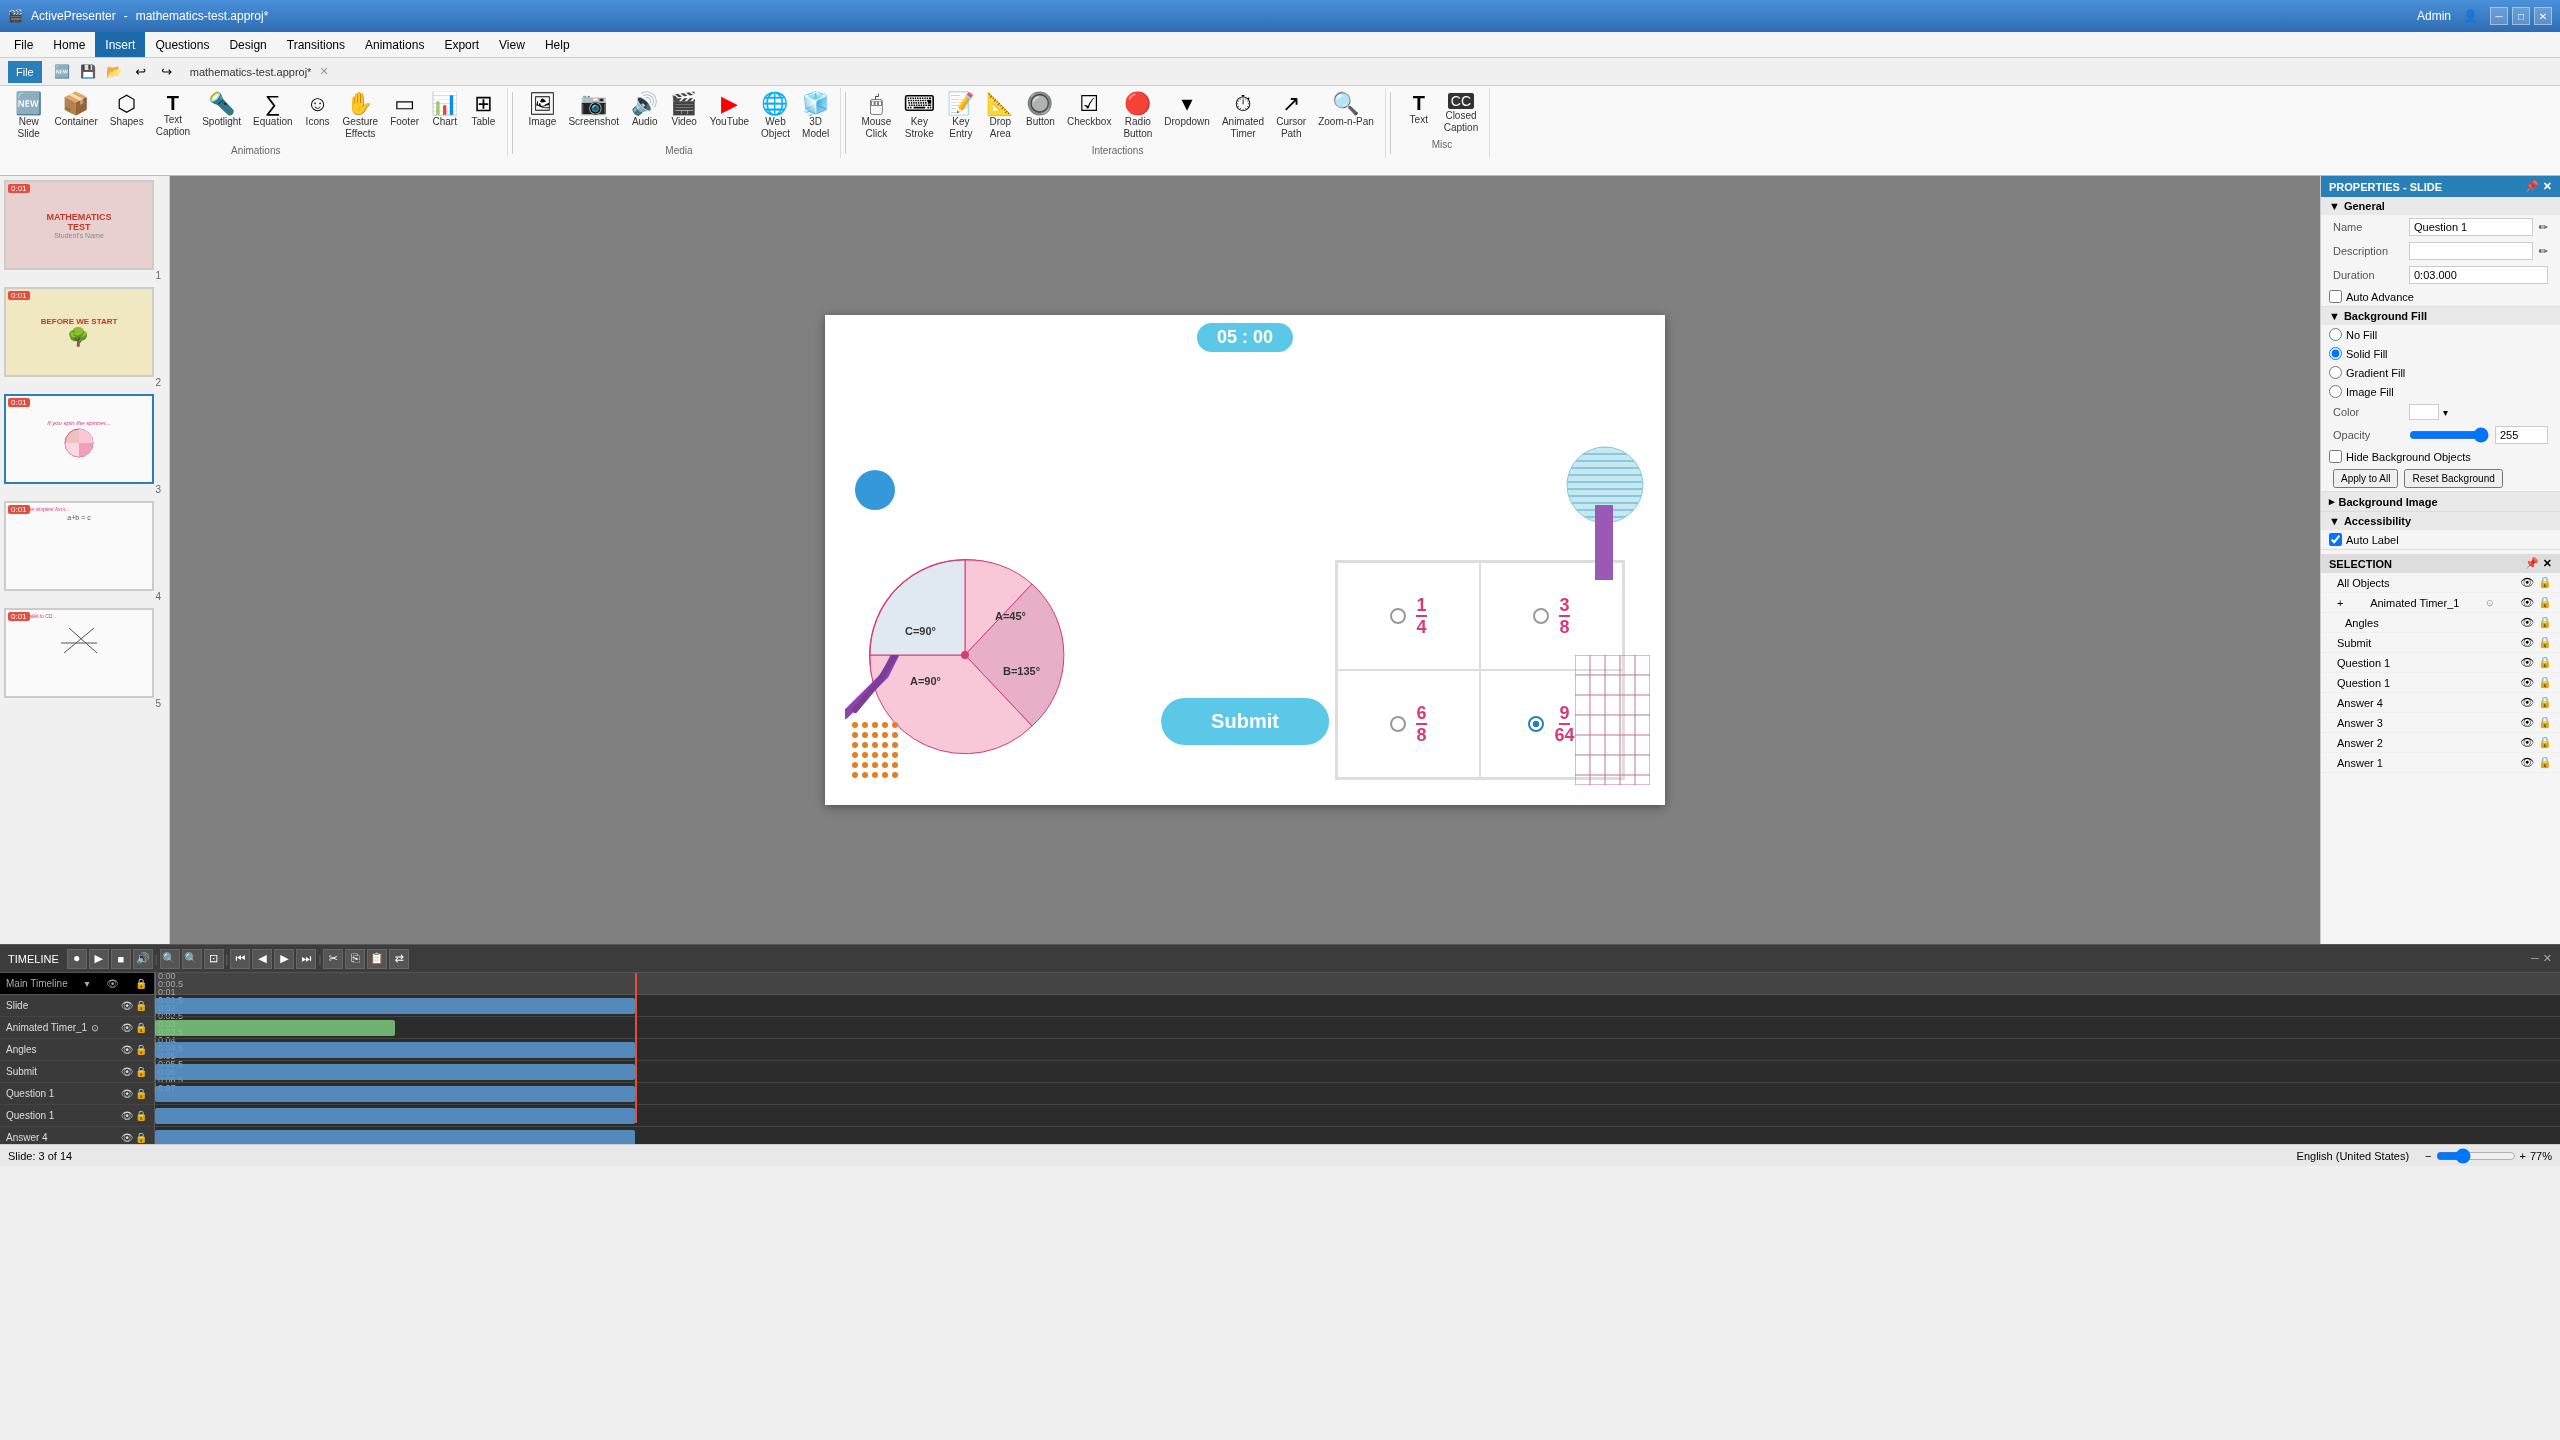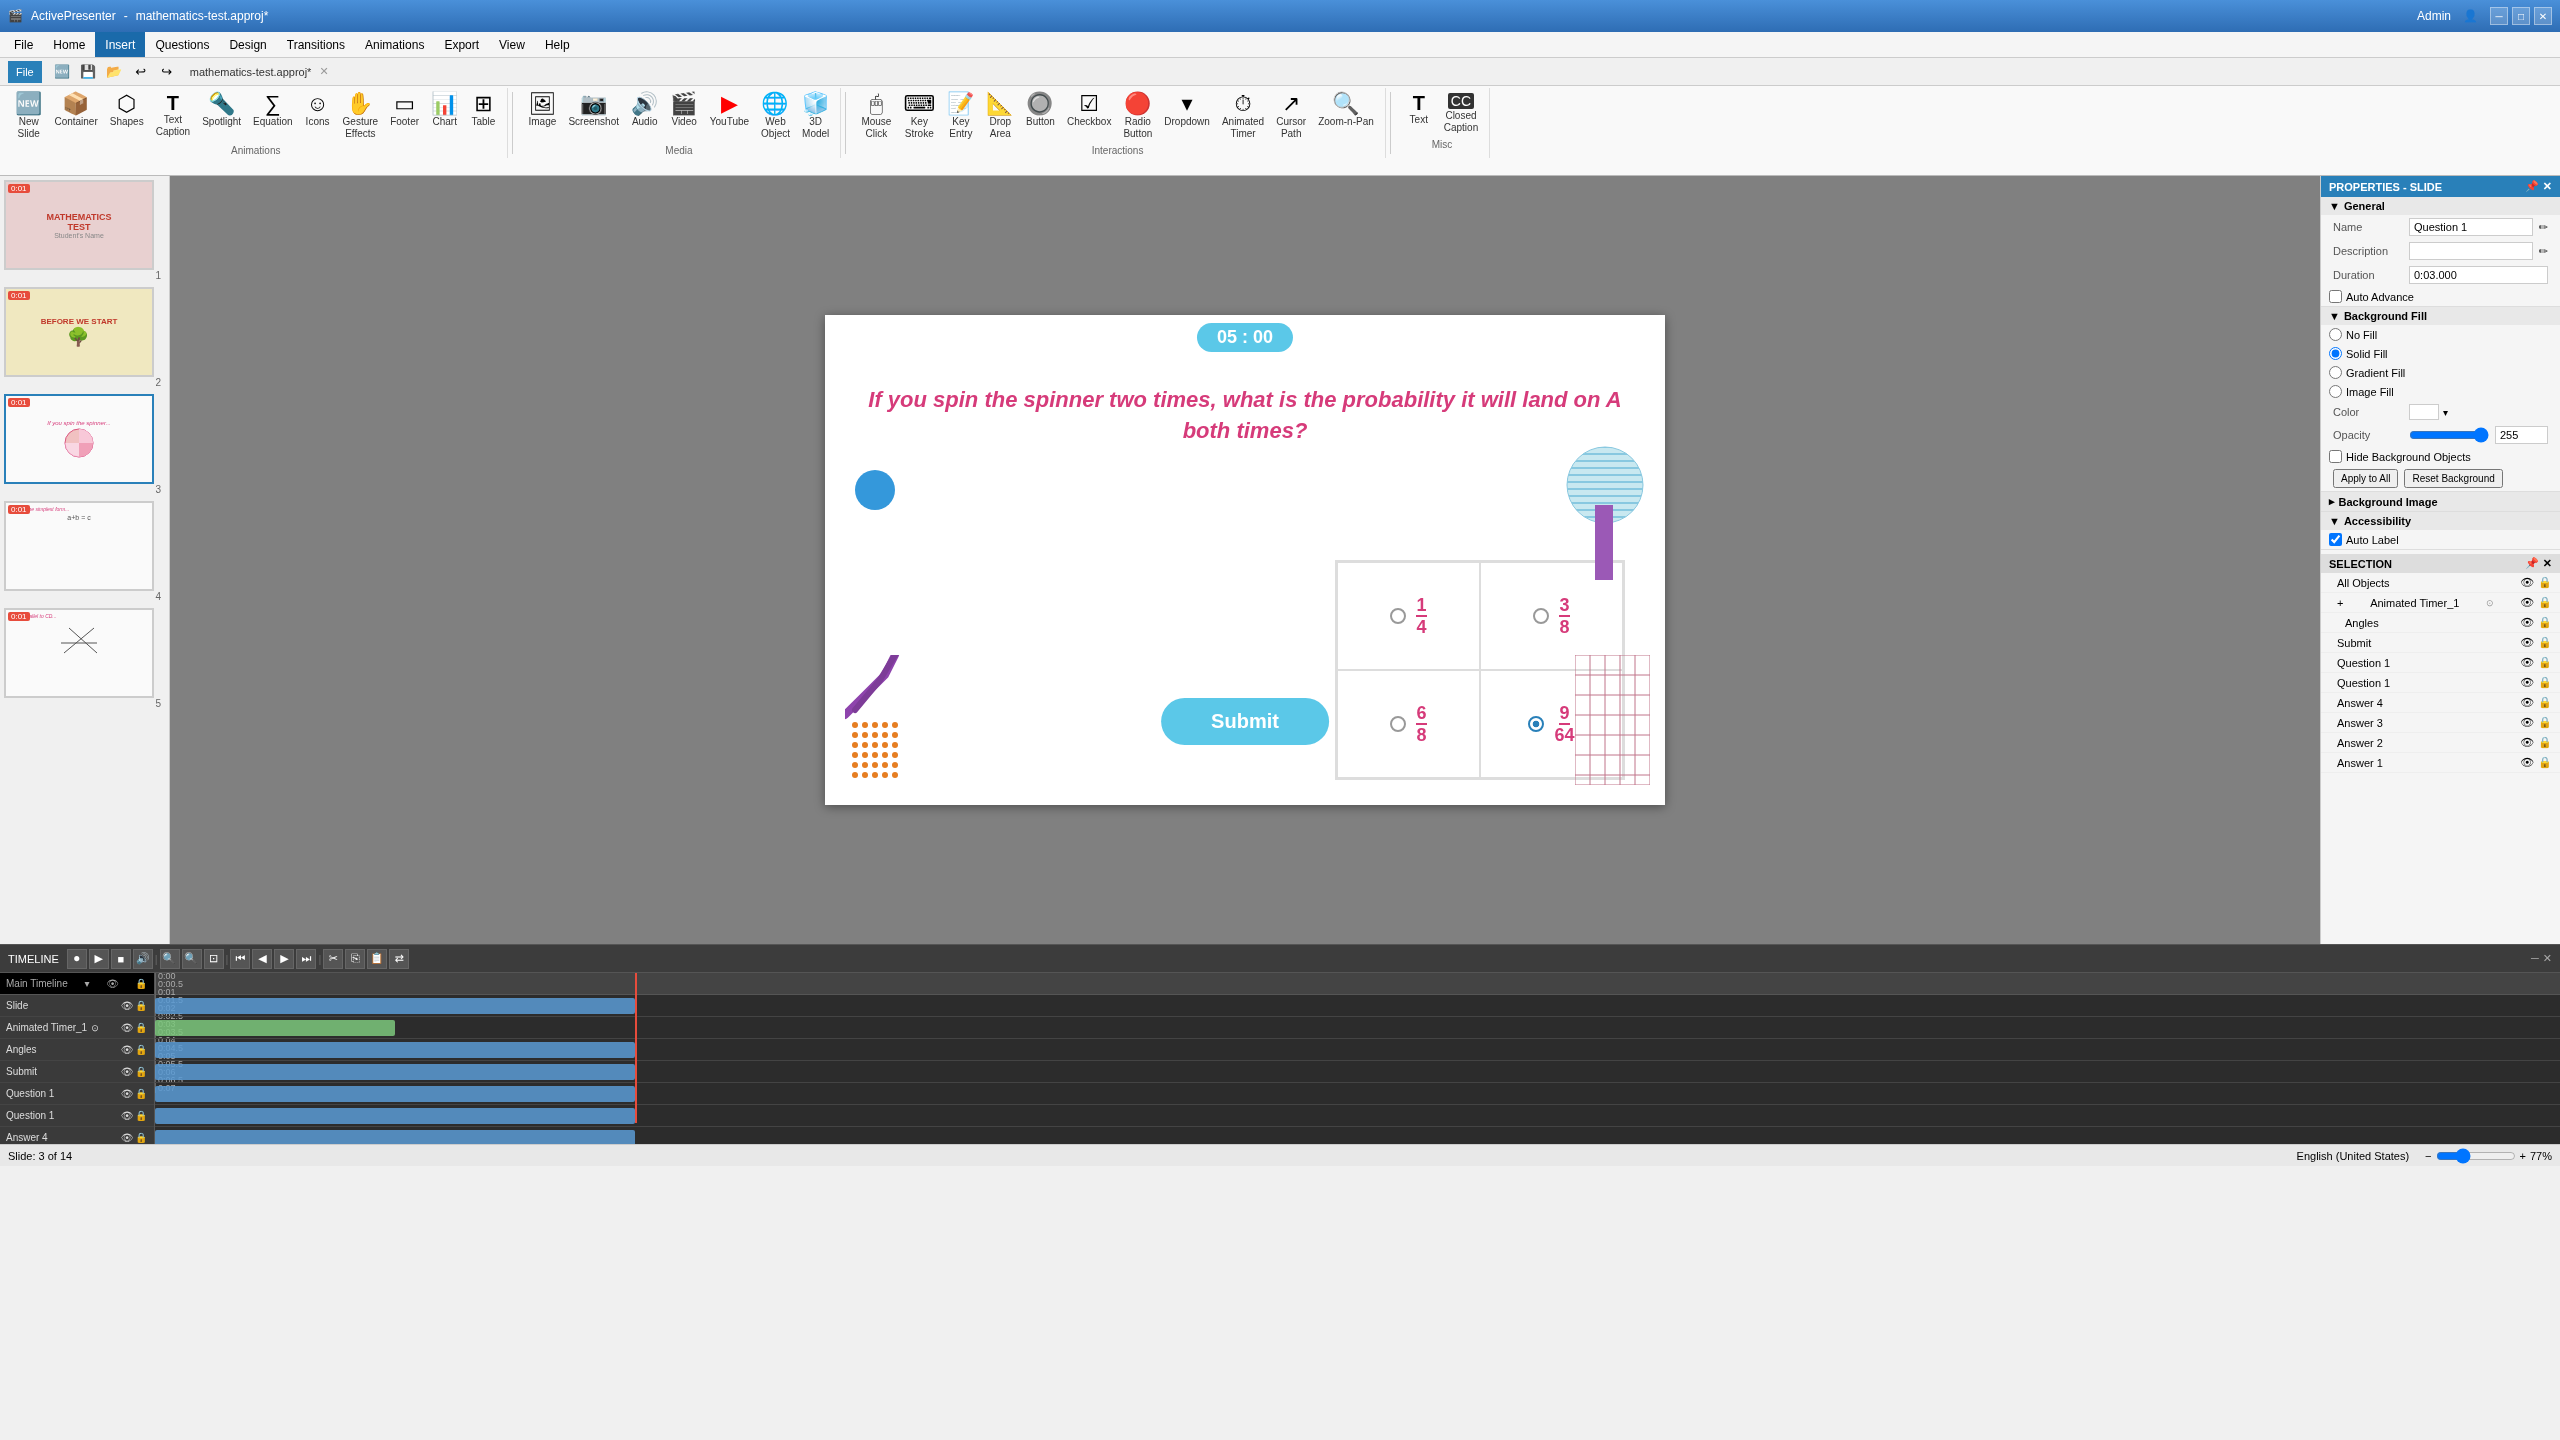--- a/index.html
+++ b/index.html
@@ -782,22 +782,41 @@
 
   <div class="canvas-area">
     <div class="slide-canvas">
 
       <div class="timer-badge">
         <span>05 : 00</span>
       </div>
 
       <div class="blue-circle"></div>
 
-      <div class="slide-question" style="margin-top: 50px;">If you spin the spinner two times, what is the probability it will land on A both times?</div>
-
+
+      <div class="spinner-area">
+        <svg width="200" height="200" viewBox="0 0 200 200">
+          <circle cx="100" cy="100" r="95" fill="none" stroke="#d63b7a" stroke-width="2"></circle>
+
+          <path d="M100,100 L100,5 A95,95 0 0,1 167,29 Z" fill="#f8c8d8" stroke="#d63b7a" stroke-width="1"></path>
+
+          <path d="M100,100 L167,29 A95,95 0 0,1 167,171 Z" fill="#e8b0c8" stroke="#d63b7a" stroke-width="1"></path>
+
+          <path d="M100,100 L167,171 A95,95 0 0,1 5,100 Z" fill="#f8c8d8" stroke="#d63b7a" stroke-width="1"></path>
+
+          <path d="M100,100 L5,100 A95,95 0 0,1 100,5 Z" fill="#e0e8f0" stroke="#d63b7a" stroke-width="1"></path>
+
+          <text x="130" y="65" font-size="11" fill="#333" font-weight="bold">A=45°</text>
+          <text x="138" y="120" font-size="11" fill="#333" font-weight="bold">B=135°</text>
+          <text x="45" y="130" font-size="11" fill="#333" font-weight="bold">A=90°</text>
+          <text x="40" y="80" font-size="11" fill="#333" font-weight="bold">C=90°</text>
+
+          <circle cx="100" cy="100" r="4" fill="#d63b7a"></circle>
+        </svg>
+      </div>
 
       <div class="answers-grid">
         <div class="answer-cell">
           <span class="radio-circle"></span>
           <span class="fraction" style="color:#d63b7a; font-size:18px;">
             <span class="num">1</span>
             <span class="den">4</span>
           </span>
         </div>
         <div class="answer-cell">

